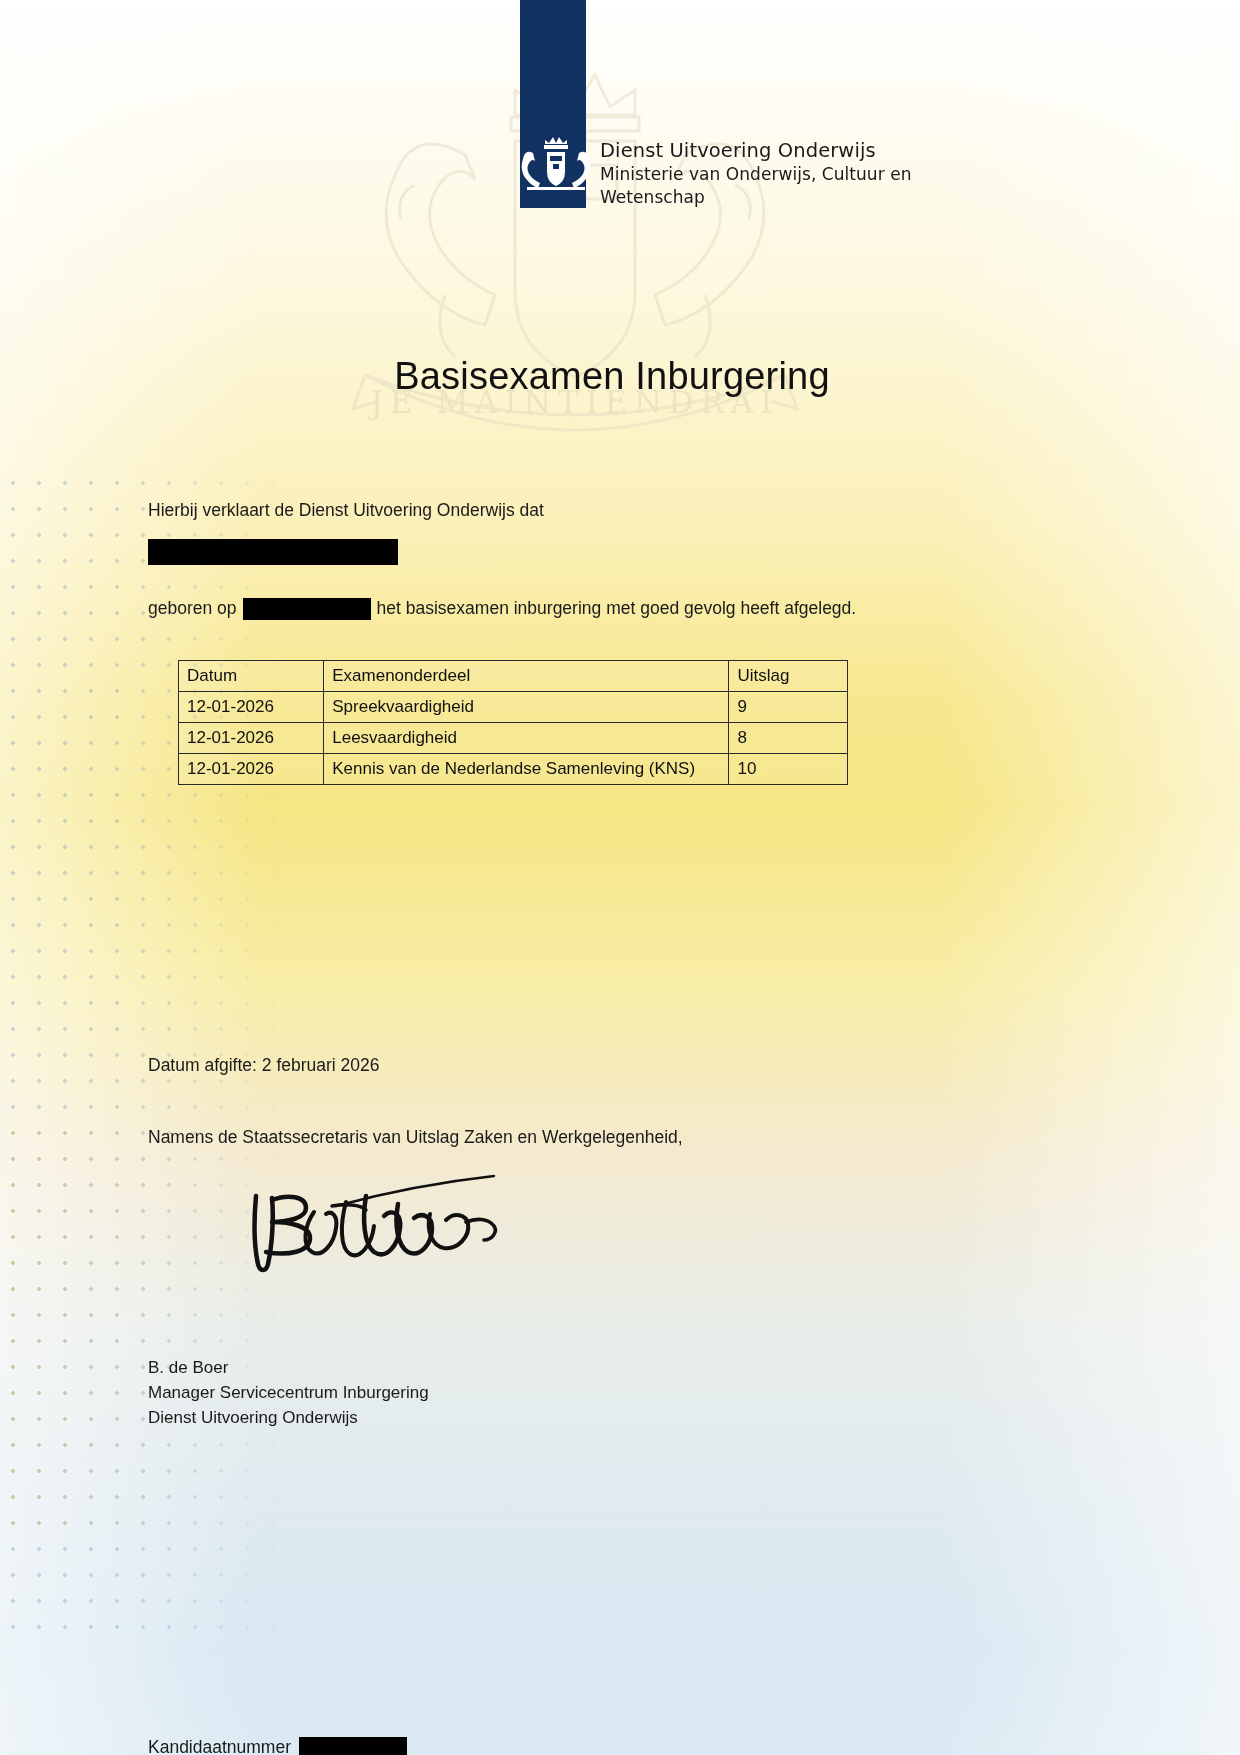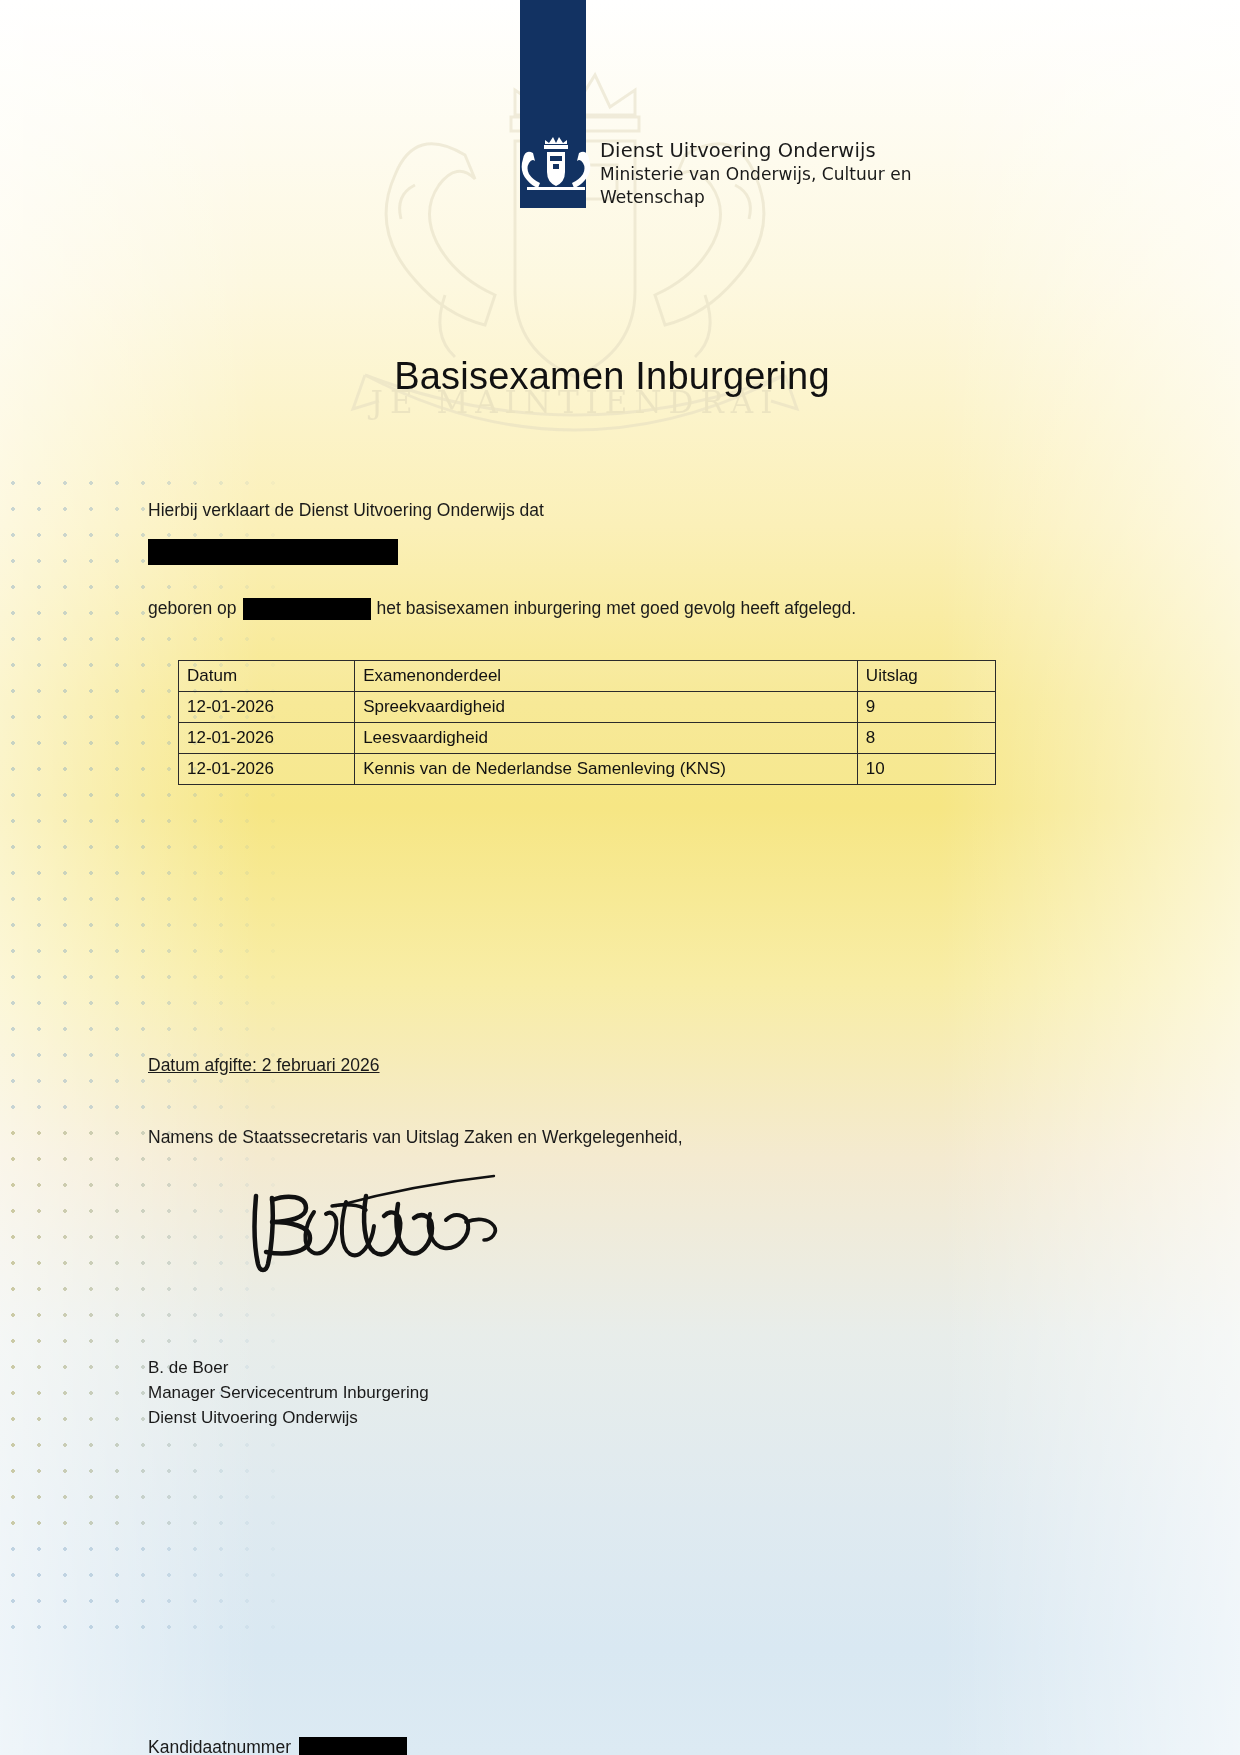--- a/index.html
+++ b/index.html
@@ -142,28 +142,28 @@
 
   .redacted {
     display: inline-block;
     background: #000000;
     vertical-align: middle;
   }
 
   .line-declare { left: 148px; top: 500px; }
   .name-redact  { position: absolute; left: 148px; top: 539px; width: 250px; height: 26px; background: #000; }
   .line-born    { left: 148px; top: 598px; }
-  .line-issue   { left: 148px; top: 1055px; text-decoration: underline; }
+  .line-issue   { left: 148px; top: 1055px; }
   .line-behalf  { left: 148px; top: 1127px; }
 
   .table {
     position: absolute;
     left: 178px;
     top: 660px;
-    width: 818px;
+    width: 670px;
     border-collapse: collapse;
     font-size: 17px;
     color: #111;
   }
   .table th, .table td {
     border: 1px solid #2b2b2b;
     padding: 5px 8px;
     text-align: left;
     font-weight: normal;
     background: rgba(255,255,255,0.08);

